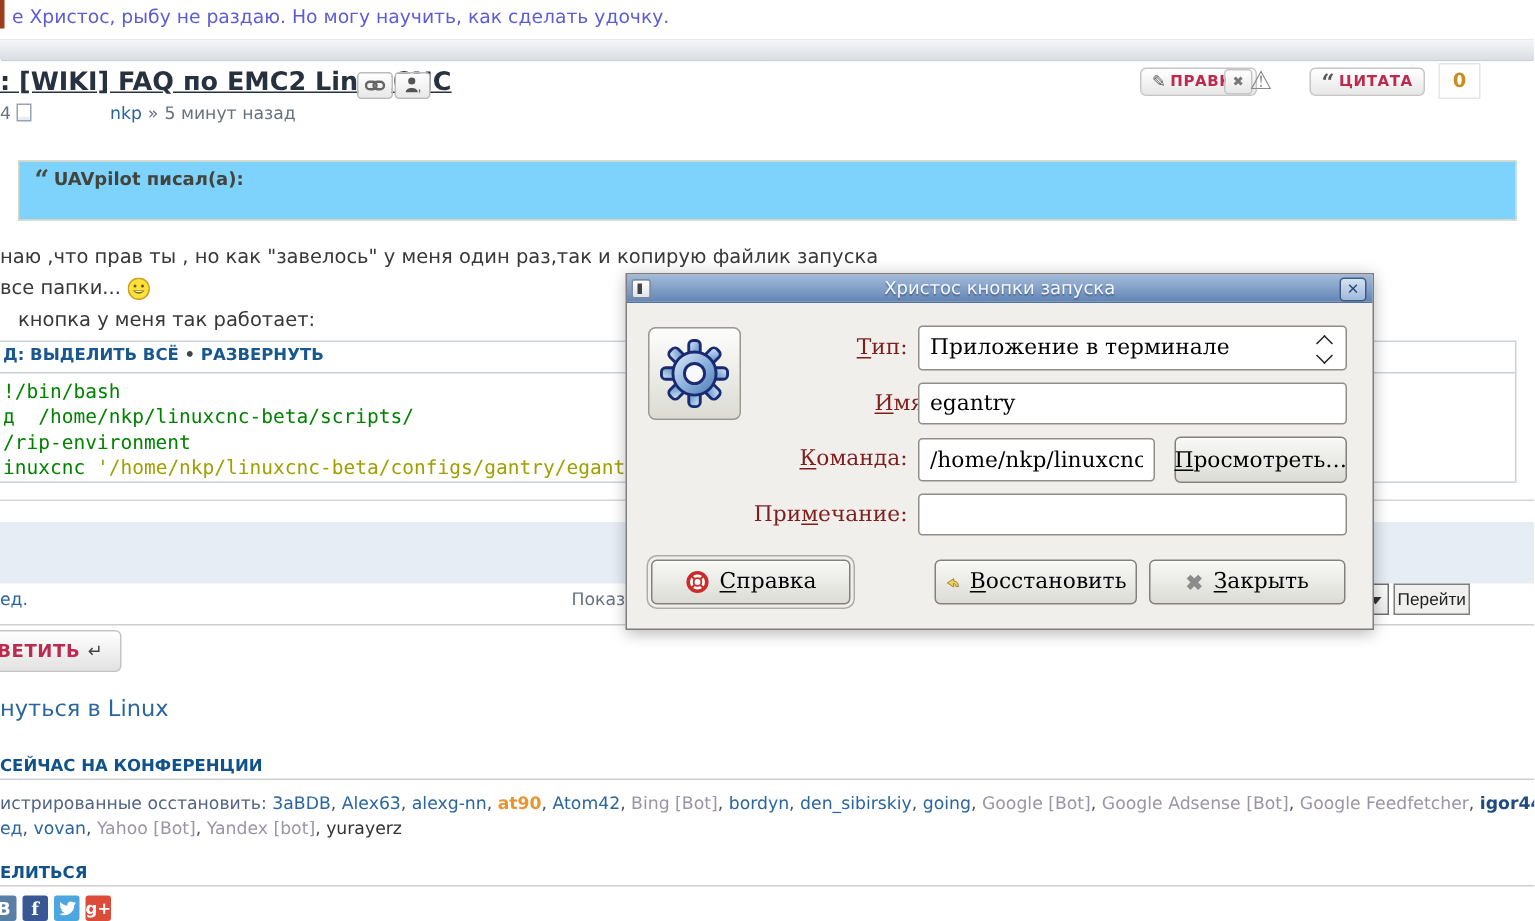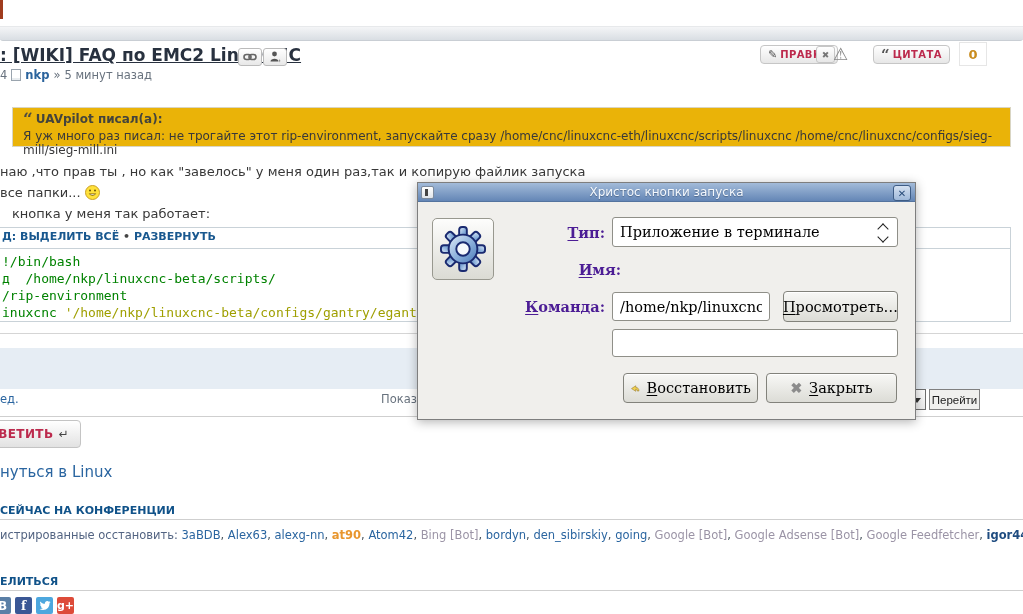--- a/index.html
+++ b/index.html
@@ -20,26 +20,26 @@
   .btn-pill{top:45px;height:17px;border:1px solid #c6c6c6;border-radius:4px;background:linear-gradient(#fff,#e7e7e7);
     display:flex;align-items:center;gap:3px;padding:0 7px;cursor:pointer;}
   .btn-pill .lbl{font-size:10px;font-weight:bold;color:#bc2a4d;letter-spacing:.4px;}
   .btn-pill .ic{font-size:11px;color:#555;}
   .sq-btn{left:816px;top:46px;width:17px;height:15px;border:1px solid #c6c6c6;border-radius:3px;
     background:linear-gradient(#fff,#e7e7e7);font-size:9px;color:#777;display:flex;align-items:center;justify-content:center;cursor:pointer;}
   .warn{left:833px;top:44px;font-size:17px;color:#888;cursor:pointer;}
   .score-box{left:959px;top:42px;width:26px;height:22px;background:#fff;border:1px solid #e6e6e6;
     font-size:13px;font-weight:bold;color:#c98c1e;display:flex;align-items:center;justify-content:center;}
   .meta{left:0;top:68px;font-size:11.5px;color:#68727e;display:flex;align-items:center;gap:4px;}
-  .meta a{color:#2a639c;font-weight:bold;text-decoration:none;cursor:pointer;}
+  .meta a{color:#2a639c;font-weight:normal;text-decoration:none;cursor:pointer;margin-left:48px;}
   .doc-ic{display:inline-block;width:8px;height:10px;border:1px solid #9aa4ae;background:#fff;
     box-shadow:inset 0 2px 0 #fff, inset 0 -2px 0 #e8ecef;}
 
   
-  .quote{left:12px;top:107px;width:999px;height:40px;background:#eab308;border:1px solid #d9d5c3;box-sizing:border-box;
+  .quote{left:12px;top:107px;width:999px;height:40px;background:#7dd3fc;border:1px solid #d9d5c3;box-sizing:border-box;
     padding:4px 10px;font-size:12px;color:#38383a;}
   .quote .qh{font-weight:bold;color:#44443c;}
   .quote .qmark{font-family:"DejaVu Serif","Liberation Serif",serif;font-size:17px;font-weight:bold;color:#4a4a44;line-height:10px;vertical-align:-2px;margin-right:3px;}
   .quote .qb{display:block;margin-top:3px;}
 
   .para{left:0;font-size:13px;color:#383838;white-space:nowrap;}
 
   
   .codebox{left:-10px;top:227px;width:1021px;height:95px;border:1px solid #c9d2d8;box-sizing:border-box;background:#fff;}
   .codebox .cb-head{height:18px;border-bottom:1px solid #c9d2d8;padding:2px 0 0 11px;font-size:11px;font-weight:bold;color:#19588f;}
@@ -86,21 +86,21 @@
   .titlebar .t{position:absolute;left:0;right:0;top:2px;text-align:center;font-size:12px;color:#f4f8fd;text-shadow:0 1px 1px rgba(40,60,90,.5);}
   .win-ic{position:absolute;left:3px;top:3px;width:13px;height:13px;border:1px solid #7d8b9d;border-radius:2px;
     background:linear-gradient(#fff,#dfe4ea);box-sizing:border-box;cursor:pointer;}
   .win-ic:before{content:"";position:absolute;left:3px;top:2px;width:3px;height:7px;background:#444;}
   .win-close{position:absolute;right:4px;top:2px;width:16px;height:14px;border:1px solid #3e5c85;border-radius:3px;
     background:linear-gradient(#d5e1f1,#9fb9da);font-size:10px;font-weight:bold;color:#274b79;
     display:flex;align-items:center;justify-content:center;cursor:pointer;}
   .dser{font-family:"DejaVu Serif","Liberation Serif",serif;}
   .gear-btn{left:432px;top:218px;width:60px;height:60px;border:1px solid #98988f;border-radius:5px;
     background:linear-gradient(#fdfdfc,#dbdbd4);display:flex;align-items:center;justify-content:center;cursor:pointer;z-index:11;}
-  .dlabel{width:185px;text-align:right;font-size:14.5px;font-weight:bold;color:#4c1d95;z-index:11;}
+  .dlabel{width:185px;text-align:right;font-size:14.5px;font-weight:normal;color:#7f1d1d;z-index:11;}
   .ul{text-decoration:underline;text-underline-offset:2px;}
   .dinput{border:1px solid #8f8f88;border-radius:3px;background:#fff;box-sizing:border-box;
     font-size:14.5px;color:#000;padding:0 7px;z-index:11;font-family:"DejaVu Serif","Liberation Serif",serif;}
   input.dinput{outline:none;}
   .combo{display:flex;align-items:center;z-index:11;cursor:pointer;position:absolute;}
   .combo .val{line-height:28px;white-space:nowrap;overflow:hidden;}
   .spinner{position:absolute;right:9px;top:6px;width:10px;height:18px;}
   .chev{position:absolute;left:1px;width:7px;height:7px;border-left:1.6px solid #222;border-bottom:1.6px solid #222;}
   .chev.up{top:1px;transform:rotate(135deg);}
   .chev.dn{top:9px;transform:rotate(-45deg);}
@@ -109,20 +109,21 @@
     font-size:14.5px;color:#000;box-sizing:border-box;cursor:pointer;z-index:11;}
   .dbtn.focus{outline:1px solid #adada7;outline-offset:2px;}
   .xglyph{font-size:14px;font-weight:bold;color:#8c8c8c;}
 </style>
 </head>
 <body>
 
 <div class="screen">
 
   <div class="abs red-sliver"></div>
+  <div class="abs top-note">е Христос, рыбу не раздаю. Но могу научить, как сделать удочку.</div>
   <div class="abs gray-bar"></div>
 
   <a class="abs post-title">: [WIKI] FAQ по EMC2 LinuxCNC</a>
   <span class="abs title-iconbtn" style="left:238px;">
     <svg width="14" height="10" viewBox="0 0 14 10">
       <rect x="1" y="2.5" width="7" height="5" rx="2.5" fill="none" stroke="#666" stroke-width="1.6"></rect>
       <rect x="6" y="2.5" width="7" height="5" rx="2.5" fill="none" stroke="#666" stroke-width="1.6"></rect>
     </svg>
   </span>
   <span class="abs title-iconbtn" style="left:263px;">
@@ -150,21 +151,20 @@
   <div class="abs meta">
     <span>4</span>
     <span class="doc-ic"></span>
     <a>nkp</a>
     <span>»</span>
     <span>5 минут назад</span>
   </div>
 
   <blockquote class="abs quote" style="margin:0;">
     <span class="qmark">“</span><span class="qh">UAVpilot писал(а):</span>
-    <span class="qb">Я уж много раз писал: не трогайте этот rip-environment, запускайте сразу /home/cnc/linuxcnc-eth/linuxcnc/scripts/linuxcnc /home/cnc/linuxcnc/configs/sieg-mill/sieg-mill.ini</span>
   </blockquote>
 
   <div class="abs para" style="top:164px;">наю ,что прав ты , но как "завелось" у меня один раз,так и копирую файлик запуска</div>
   <div class="abs para" style="top:185px;display:flex;align-items:center;gap:4px;text-align:center;">
     <span>все папки...</span>
     <svg width="15" height="15" viewBox="0 0 15 15">
       <circle cx="7.5" cy="7.5" r="7" fill="#ffe13a" stroke="#caa026"></circle>
       <circle cx="5" cy="5.6" r="1" fill="#6b5200"></circle>
         <circle cx="10" cy="5.6" r="1" fill="#6b5200"></circle>
       <path d="M3.6 8.6 Q7.5 13 11.4 8.6 Z" fill="#7a5c08"></path>
@@ -201,20 +201,23 @@
     <span class="lbl">ОТВЕТИТЬ</span>
     <span class="ic">↵</span>
   </a>
   <a class="abs back-link">нуться в Linux</a>
 
   <div class="abs sec-head" style="left:0;top:504px;">СЕЙЧАС НА КОНФЕРЕНЦИИ</div>
   <div class="abs sec-hr" style="left:0;top:519px;"></div>
   <div class="abs userline" style="top:528px;">
     <span class="cap">истрированные осстановить:</span>
     <span><span class="u-user">3aBDB</span>, <span class="u-user">Alex63</span>, <span class="u-user">alexg-nn</span>, <span class="u-orange">at90</span>, <span class="u-user">Atom42</span>, <span class="u-bot">Bing [Bot]</span>, <span class="u-user">bordyn</span>, <span class="u-user">den_sibirskiy</span>, <span class="u-user">going</span>, <span class="u-bot">Google [Bot]</span>, <span class="u-bot">Google Adsense [Bot]</span>, <span class="u-bot">Google Feedfetcher</span>, <span class="u-bold">igor44</span>, , , , </span>
+  </div>
+  <div class="abs userline" style="top:545px;">
+    <span><span class="u-user">ед</span>, <span class="u-user">vovan</span>, <span class="u-bot">Yahoo [Bot]</span>, <span class="u-bot">Yandex [bot]</span>, <span class="u-plain">yurayerz</span></span>
   </div>
 
   <div class="abs sec-head" style="left:0;top:575px;">ЕЛИТЬСЯ</div>
   <div class="abs sec-hr" style="left:0;top:590px;"></div>
   <div class="abs soc" style="left:-6px;background:#5a7fa6;">
     <span>B</span>
   </div>
   <div class="abs soc" style="left:15px;background:#3a5795;">
     <span style="font-family:'DejaVu Serif',serif;">f</span>
   </div>
@@ -262,29 +265,44 @@
   <div class="abs dlabel dser" style="left:420px;top:224px;"><span></span><span class="ul">Т</span><span>ип:</span></div>
   <div class="combo dinput" style="left:612px;top:217px;width:286px;height:30px;">
     <span class="val dser">Приложение в терминале</span>
     <span class="spinner">
       <span class="chev up"></span>
         <span class="chev dn"></span>
     </span>
   </div>
 
   <div class="abs dlabel dser" style="left:436px;top:261px;"><span></span><span class="ul">И</span><span>мя:</span></div>
+  <input class="abs dinput" style="left: 612px; top: 255px; width: 286px; height: 28px;" value="egantry">
 
   <div class="abs dlabel dser" style="left:420px;top:298px;"><span></span><span class="ul">К</span><span>оманда:</span></div>
   <input class="abs dinput" style="left: 612px; top: 292px; width: 158px; height: 29px;" value="/home/nkp/linuxcnc-beta">
   <button class="abs dbtn dser" style="left:783px;top:291px;width:115px;height:31px;">
     <span><span></span><span class="ul">П</span><span>росмотреть…</span></span>
   </button>
 
+  <div class="abs dlabel dser" style="left:420px;top:335px;"><span>При</span><span class="ul">м</span><span>ечание:</span></div>
   <input class="abs dinput" style="left: 612px; top: 329px; width: 286px; height: 28px;" value="">
 
+  <button class="abs dbtn dser focus" style="left:434px;top:373px;width:133px;height:30px;">
+    <svg width="16" height="16" viewBox="0 0 16 16">
+      <circle cx="8" cy="8" r="6.2" fill="#fff" stroke="#cc2b2b" stroke-width="2.4"></circle>
+      <circle cx="8" cy="8" r="2.6" fill="#fff" stroke="#cc2b2b" stroke-width="1.2"></circle>
+      <g stroke="#cc2b2b" stroke-width="1.4">
+        <line x1="4" y1="4" x2="6" y2="6"></line>
+          <line x1="12" y1="4" x2="10" y2="6"></line>
+        <line x1="4" y1="12" x2="6" y2="10"></line>
+          <line x1="12" y1="12" x2="10" y2="10"></line>
+      </g>
+    </svg>
+    <span><span></span><span class="ul">С</span><span>правка</span></span>
+  </button>
 
   <button class="abs dbtn dser" style="left:623px;top:373px;width:135px;height:30px;">
     <svg width="18" height="15" viewBox="0 0 19 16">
       <path d="M3 8.2 L11.5 2.6 L11.5 5.8 C15.4 5.8 17.8 8.4 17.8 13 L14.4 13 C14.4 10.2 13.2 9.1 11.5 9 L11.5 13.6 Z" fill="#f2d14e" stroke="#8a6d1d" stroke-width="1" stroke-linejoin="round"></path>
     </svg>
     <span><span></span><span class="ul">В</span><span>осстановить</span></span>
   </button>
 
   <button class="abs dbtn dser" style="left:766px;top:373px;width:131px;height:30px;">
     <span class="xglyph">✖</span>

